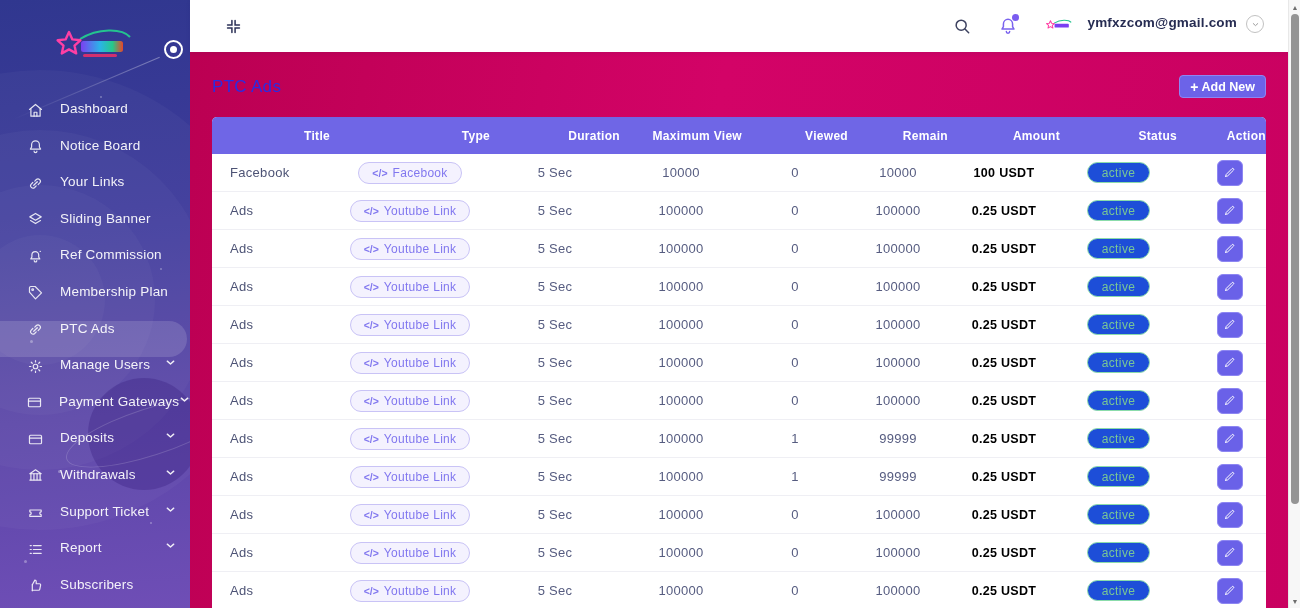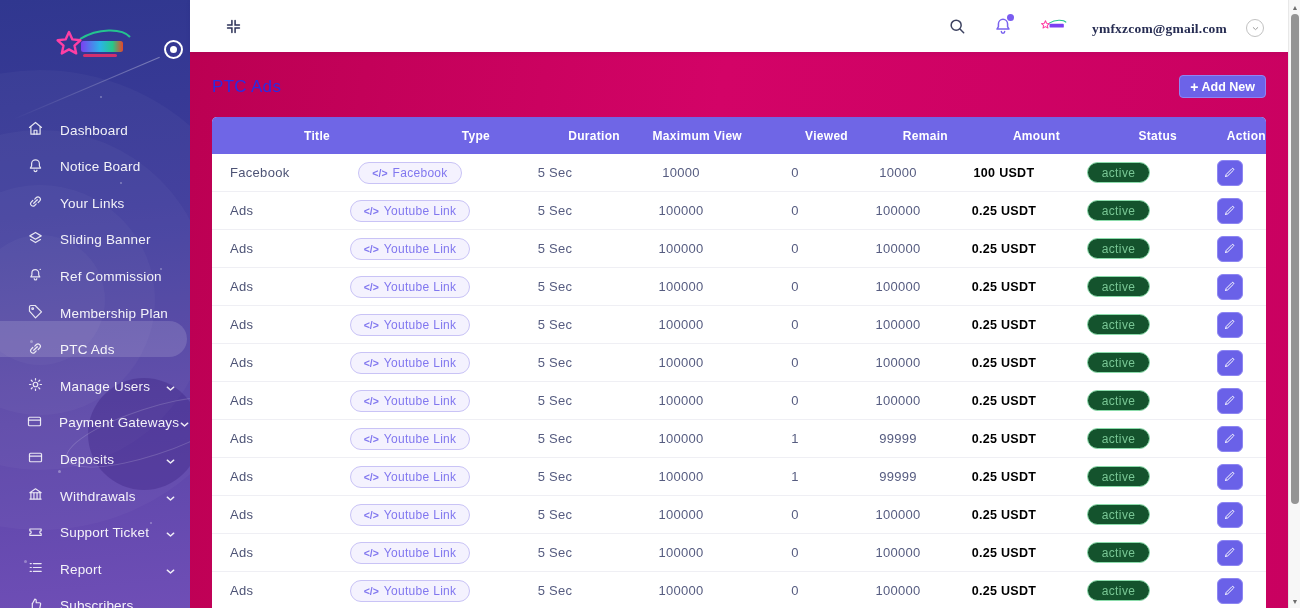--- a/index.html
+++ b/index.html
@@ -16,37 +16,37 @@
     background:linear-gradient(90deg, rgba(255,255,255,0), rgba(255,255,255,0.35)); transform:rotate(-23deg); }
   .planet { position:absolute; left:88px; top:378px; width:112px; height:112px; border-radius:50%;
     background:rgba(58,32,128,0.35); }
   .planet-ring { position:absolute; left:62px; top:408px; width:176px; height:48px; border-radius:50%;
     border:1px solid rgba(255,255,255,0.16); transform:rotate(-18deg); }
   .logo { position:absolute; left:50px; top:24px; width:100px; height:50px; cursor:pointer; }
   .side-toggle { position:absolute; right:7px; top:40px; width:19px; height:19px; border-radius:50%;
     border:2px solid #ffffff; background:transparent; display:flex; align-items:center; justify-content:center; cursor:pointer; }
   .side-toggle i { width:7px; height:7px; border-radius:50%; background:#fff; display:block; }
   .menu { position:absolute; left:0; top:101px; right:0; z-index:3; }
-  .mi { height:36.6px; display:flex; align-items:flex-end; padding:0 14px 0 26px;
+  .mi { height:36.6px; display:flex; align-items:flex-start; padding:0 14px 0 26px;
     color:rgba(255,255,255,0.93); font-size:13.5px; letter-spacing:.2px; cursor:pointer; }
   .mi.active { background:rgba(255,255,255,0.14); border-radius:0 22px 22px 0; width:187px; }
   .mi-icon { width:18px; height:18px; margin-right:16px; display:flex; align-items:center; justify-content:center; opacity:.92; }
   .mi-icon svg { width:17px; height:17px; }
   .mi-label { white-space:nowrap; }
   .mi-caret { margin-left:auto; display:flex; opacity:.9; }
   .mi-caret svg { width:11px; height:11px; }
 
   
   .topbar { position:absolute; left:190px; top:0; width:1098px; height:52px; background:#fff; z-index:4;
     display:flex; align-items:center; padding:0 24px 0 34px; box-shadow:0 1px 4px rgba(40,40,90,.10); }
   .icon-btn { background:none; border:none; cursor:pointer; display:flex; align-items:center; justify-content:center; padding:0; }
   .topbar-right { margin-left:auto; display:flex; align-items:center; gap:26px; }
   .bell-wrap { position:relative; }
   .bell-dot { position:absolute; top:-2px; right:-1px; width:7px; height:7px; border-radius:50%; background:#7a5cf0; }
-  .user-menu { display:flex; align-items:flex-end; gap:19px; cursor:pointer;font-family:Liberation Serif, serif; }
+  .user-menu { display:flex; align-items:flex-start; gap:9px; cursor:pointer; }
   .user-avatar { width:34px; height:22px; display:flex; align-items:center; }
   .user-email { font-size:13.5px; font-weight:bold; color:#262c52; letter-spacing:.2px; }
   .user-caret { width:18px; height:18px; border-radius:50%; border:1.5px solid #c2c2c2; display:flex;
     align-items:center; justify-content:center; color:#9a9a9a; }
   .user-caret svg { width:9px; height:9px; }
 
   
   .content { position:absolute; left:190px; top:52px; width:1098px; height:556px;
     background:linear-gradient(100deg,#bb0052 0%, #d30367 45%, #c90160 100%); padding:0 22px; }
   .content-head { display:flex; align-items:center; justify-content:space-between; height:65px; padding-top:4px; }
@@ -62,21 +62,21 @@
   .thead { background:#6f66e6; height:37px; color:#fff; font-size:12px; font-weight:bold; letter-spacing:.3px; }
   .hc { text-align:right; }
   .hc.first { text-align:right; padding-left:18px; }
   .trow { height:38px; border-bottom:1px solid #efeff4; font-size:13px; color:#565c80; background:#fff; }
   .cell { text-align:center; letter-spacing:.3px; }
   .c-title { text-align:left; padding-left:18px; color:#4d5375; }
   .c-amount { font-weight:bold; color:#000000; font-size:12.5px; }
   .type-badge { display:inline-flex; align-items:center; gap:5px; padding:3px 13px;
     border:1px solid #c9c3f6; background:#f4f2fe; border-radius:999px; color:#8177ef; font-size:12px; }
   .code-icon { font-weight:bold; font-size:10.5px; letter-spacing:0; }
-  .status-badge { display:inline-block; padding:2.5px 14px; border:1px solid #8bdcab; background:#14532d;
+  .status-badge { display:inline-block; padding:2.5px 14px; border:1px solid #8bdcab; background:#1d4ed8;
     border-radius:999px; color:#79c795; font-size:12px; letter-spacing:.4px; }
   .c-action { padding-left:16px; }
   .edit-btn { width:26px; height:26px; background:#6a61e8; border:1px solid #8d86f2; border-radius:6px; color:#fff;
     display:inline-flex; align-items:center; justify-content:center; cursor:pointer; }
   .edit-btn svg { width:13px; height:13px; }
 
   
   .scrollbar { position:absolute; right:0; top:0; width:12px; height:608px; background:#f7f7f7; border-left:1px solid #e8e8e8; z-index:6; }
   .sb-arrow { position:absolute; left:0; width:12px; height:14px; display:flex; align-items:center; justify-content:center; color:#6d6d6d; font-size:7px; cursor:pointer; }
   .sb-up { top:0; }

